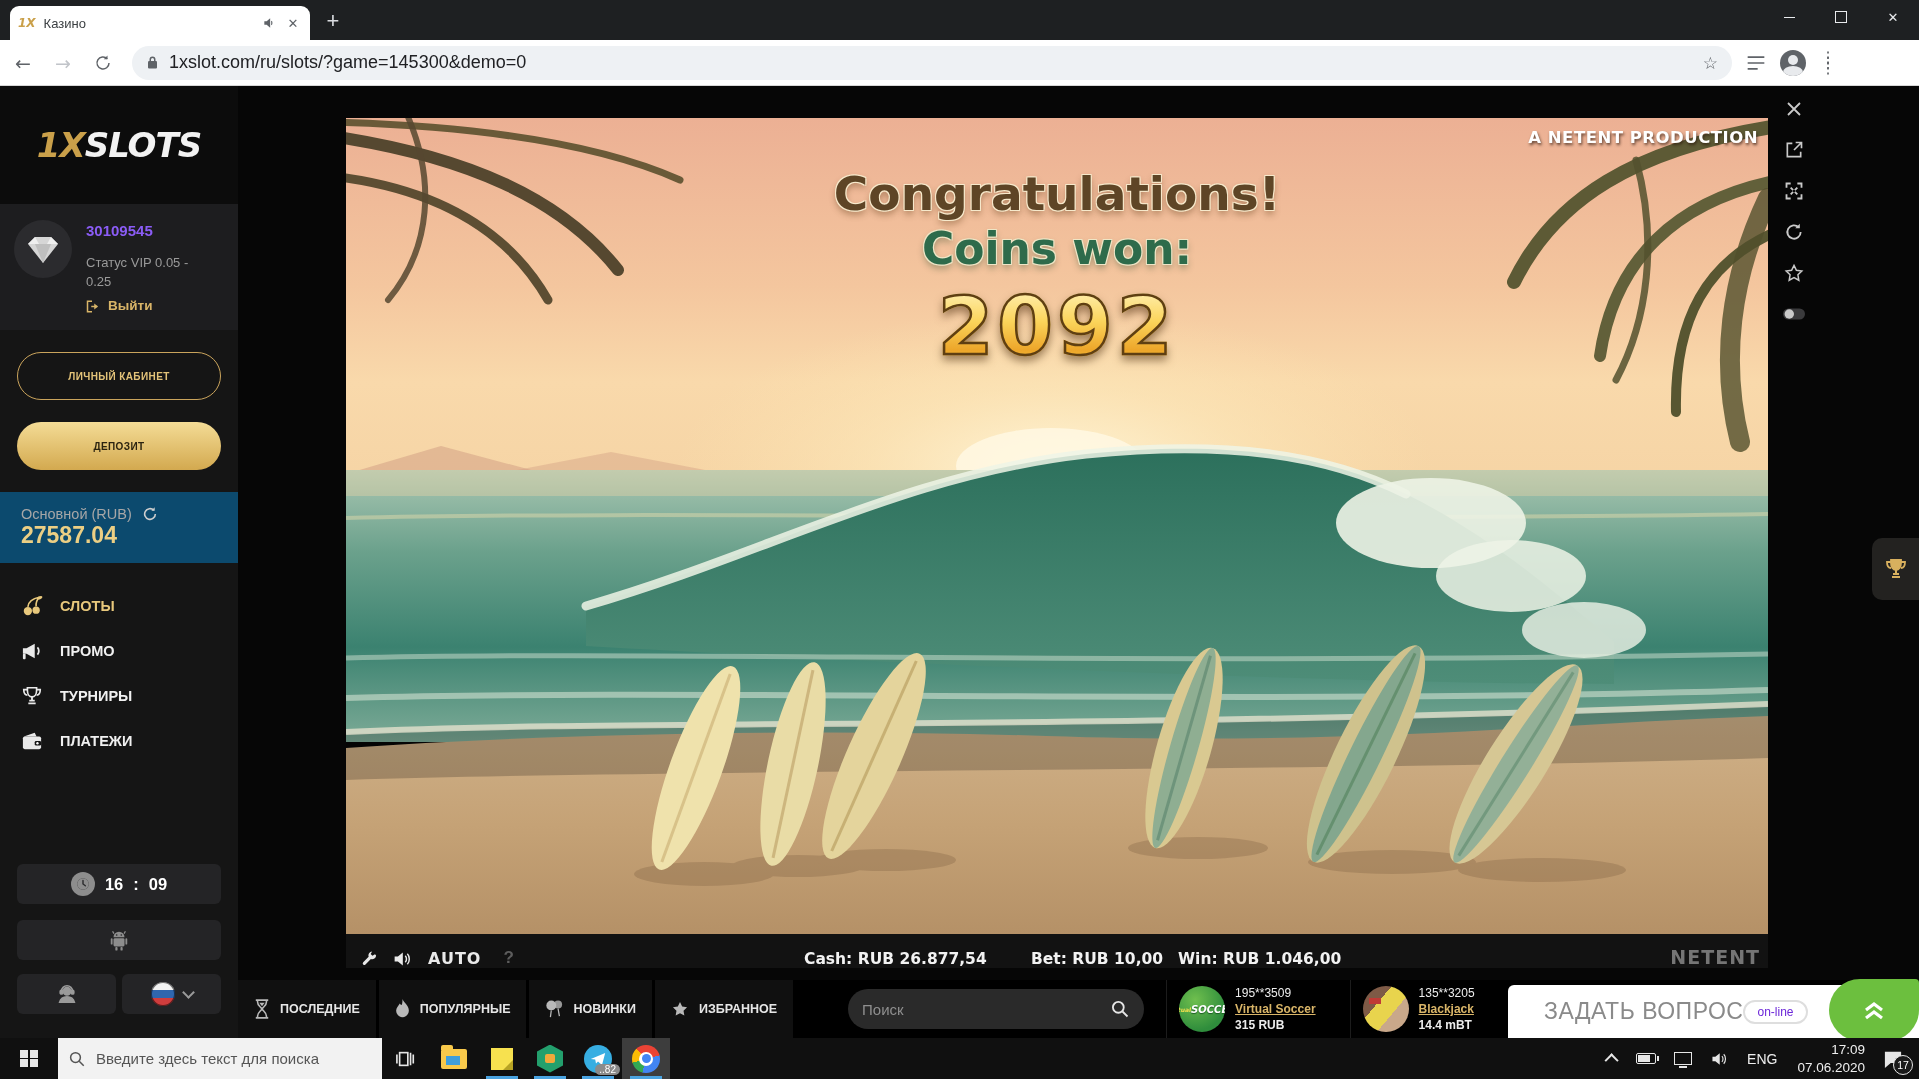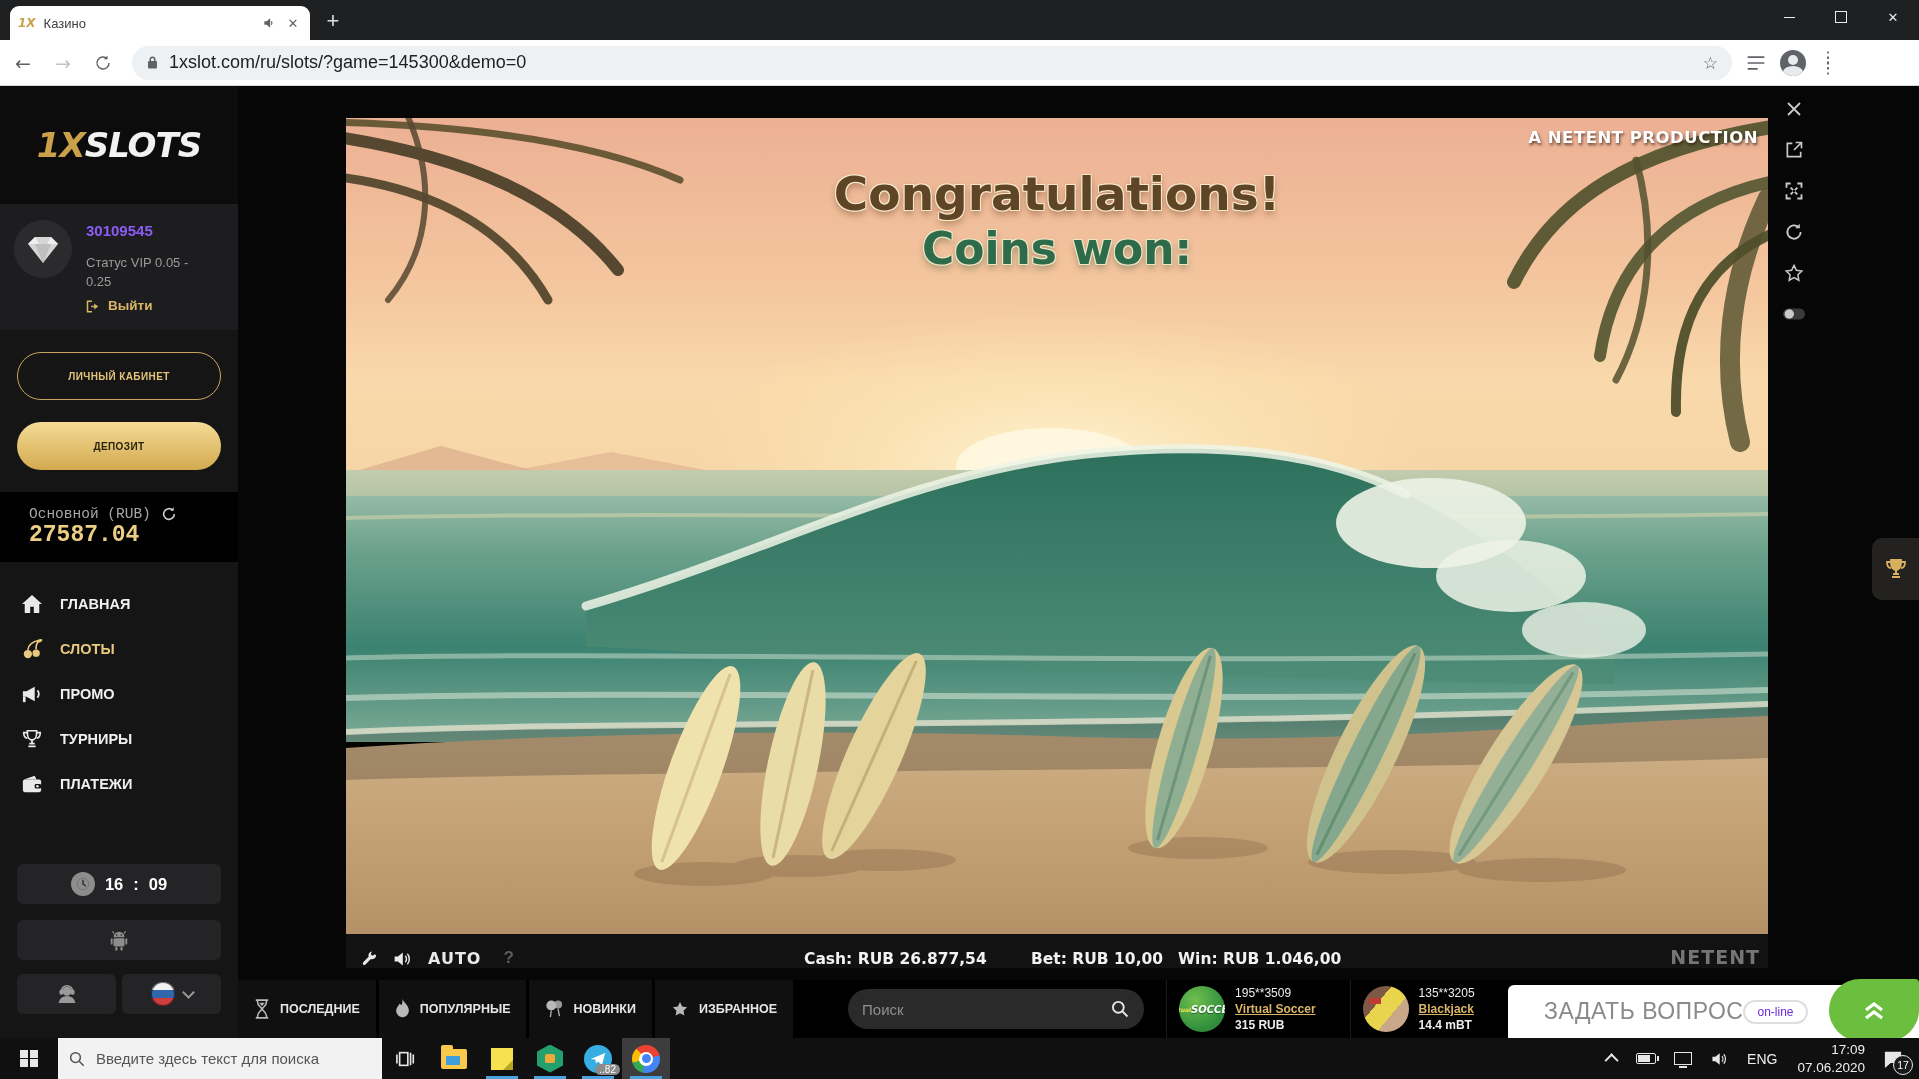--- a/index.html
+++ b/index.html
@@ -41,21 +41,21 @@
   .logo .g { color:#caa04a; }
   .logo .w { color:#f2f2f2; }
   .profile { background:#1d1d1f; padding:16px 14px 14px; display:flex; gap:14px; }
   .pav { width:58px; height:58px; border-radius:50%; background:#2b2b2e; flex:none; display:flex; align-items:center; justify-content:center; }
   .pinfo { font-size:13px; color:#9a9a9a; line-height:1.45; }
   .pid { color:#8b5cf6; font-weight:700; font-size:15px; margin-bottom:12px; }
   .logout { color:#d9b568; font-weight:700; margin-top:5px; display:flex; align-items:center; gap:7px; font-size:13.5px; }
   .pillbtn { display:flex; align-items:center; justify-content:center; width:204px; height:48px; margin:22px auto 0; border-radius:28px; font-weight:700; font-size:10px; letter-spacing:.4px; }
   .cabinet { border:1px solid #caa45c; color:#e3c379; }
   .deposit { background:linear-gradient(180deg,#f4dc96,#d3a94f); color:#2c2410; }
-  .balance { background:#000000; margin-top:22px; padding:14px 29px;font-family:Liberation Mono, monospace; }
+  .balance { background:#0c4a6e; margin-top:22px; padding:14px 21px; }
   .bal-row { display:flex; align-items:center; gap:10px; color:#a7a7a7; font-size:14.5px; }
   .bal-val { color:#eccf84; font-weight:700; font-size:23px; }
   .menu { margin-top:20px; }
   .mi { display:flex; align-items:center; gap:16px; padding:12px 20px; color:#f0f0f0; font-weight:700; font-size:14.5px; }
   .mi .ico { width:24px; color:#e9e9e9; }
   .mi.active { color:#e8c87c; }
   .mi.active .ico { color:#e8c87c; }
   .side-widget { position:absolute; left:17px; width:204px; height:40px; background:#242426; border-radius:6px; display:flex; align-items:center; justify-content:center; gap:10px; color:#fff; }
   .clockw { top:778px; font-weight:700; font-size:16.5px; }
   .clock-circ { width:24px; height:24px; border-radius:50%; background:#8d8d8d; display:flex; align-items:center; justify-content:center; }
@@ -244,28 +244,20 @@
         <span class="ico">
           <svg width="16" height="16" viewBox="0 0 24 24" fill="none" stroke="#cfcfcf" stroke-width="2.4">
               <path d="M20 12a8 8 0 1 1-2.3-5.6"></path>
               <path d="M19 2v5h-5" fill="#cfcfcf" stroke="none"></path>
             </svg>
         </span>
       </div>
       <div class="bal-val">27587.04</div>
     </div>
     <nav class="menu">
-      <div class="mi">
-        <span class="ico">
-            <svg width="22" height="20" viewBox="0 0 24 22" fill="currentColor">
-              <path d="M12 1 1 11h3v10h6v-7h4v7h6V11h3z"></path>
-            </svg>
-          </span>
-        <span>ГЛАВНАЯ</span>
-      </div>
       <div class="mi active">
         <span class="ico">
             <svg width="22" height="22" viewBox="0 0 24 24" fill="currentColor">
               <circle cx="7.5" cy="17.5" r="4.5"></circle>
               <circle cx="16.5" cy="16.5" r="4"></circle>
               <path d="M7.5 13C8 8 12 4 20 2.5M16.5 12.5C16 8 17.5 5 20 2.5" stroke="currentColor" stroke-width="1.8" fill="none"></path>
               <ellipse cx="20.5" cy="3" rx="3" ry="1.6" transform="rotate(-20 20.5 3)"></ellipse>
             </svg>
           </span>
         <span>СЛОТЫ</span>
@@ -449,20 +441,21 @@
           <path d="M1290 42 C1312 122 1302 202 1270 262" stroke="#53512e" stroke-width="7" opacity=".85"></path>
           <path d="M1422 80 C1384 160 1374 244 1394 324" stroke="#514f2c" stroke-width="20" opacity=".8"></path>
         </g>
       </svg>
 
       <div class="prod">A NETENT PRODUCTION</div>
 
       <div class="overlay">
         <div class="congrats">Congratulations!</div>
         <div class="coinswon">Coins won:</div>
+        <div class="bigwin">2092</div>
       </div>
 
       <div class="gbar">
         <span class="ico">
           <svg width="18" height="18" viewBox="0 0 24 24" fill="currentColor">
               <path d="M21.5 7.2a5.2 5.2 0 0 1-7 4.8L7.3 19.2a2.1 2.1 0 0 1-3-3L11.5 9a5.2 5.2 0 0 1 4.7-7l-2 3.4 2.4 2.4 3.4-2z"></path>
             </svg>
         </span>
         <span class="ico">
           <svg width="20" height="18" viewBox="0 0 24 22" fill="currentColor">

